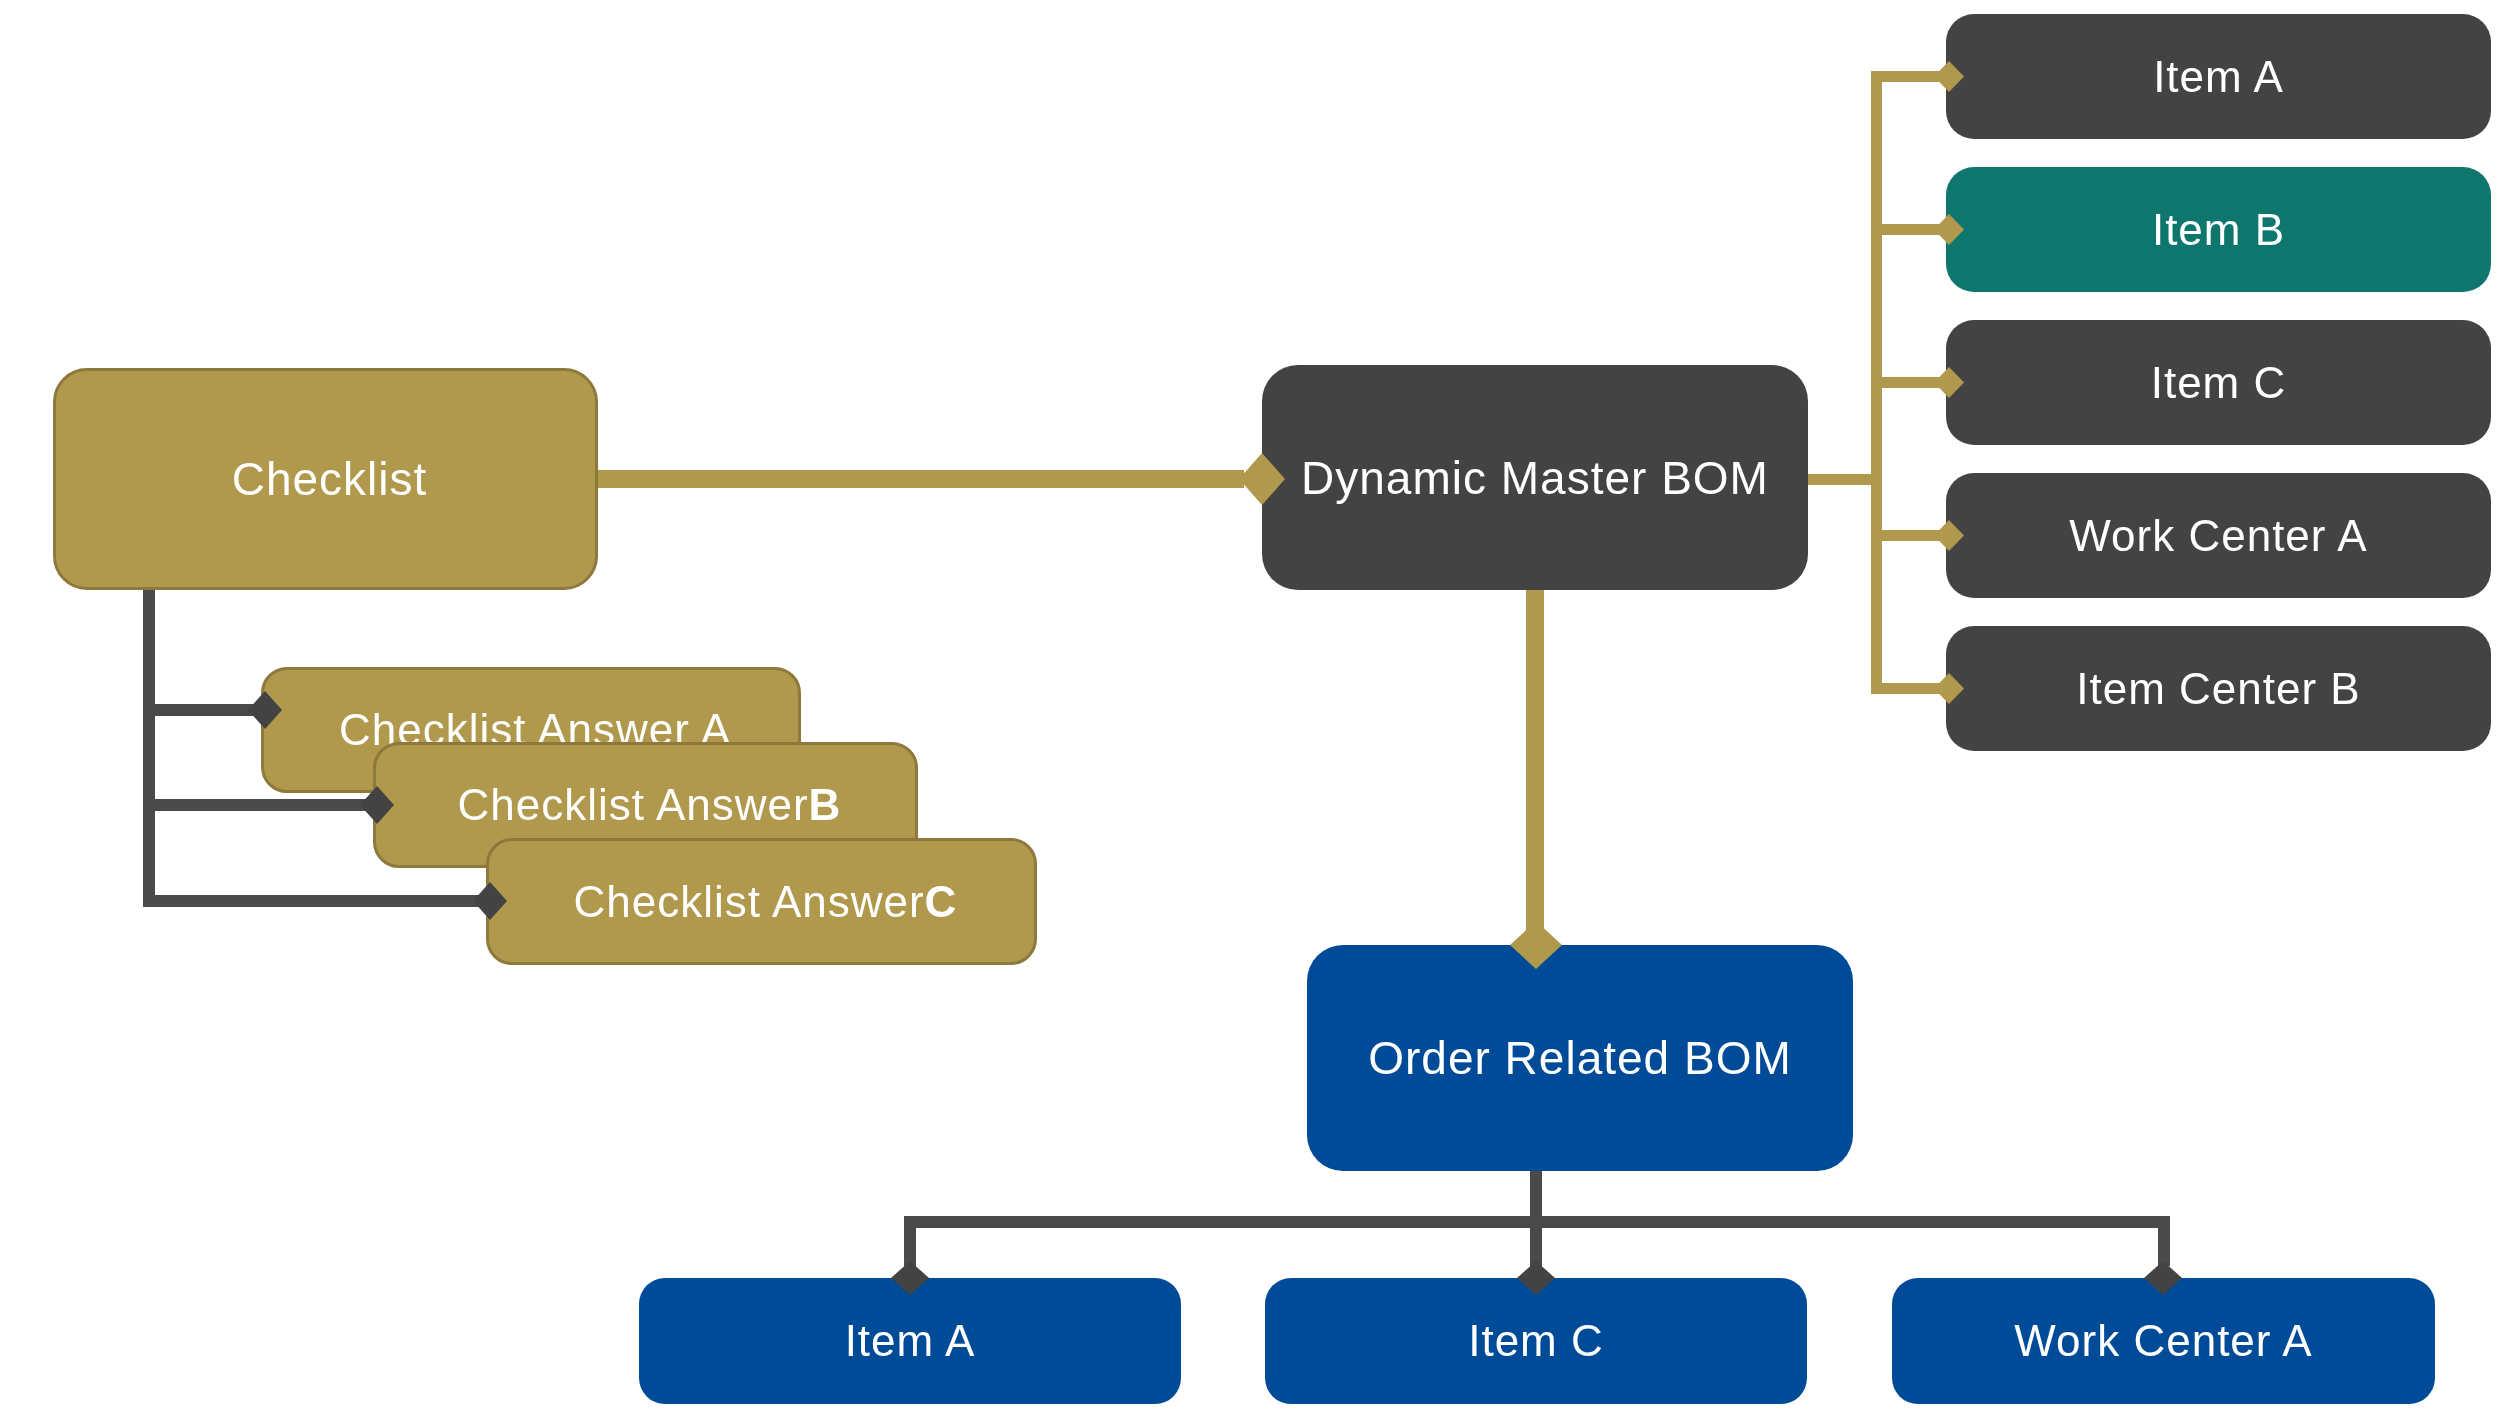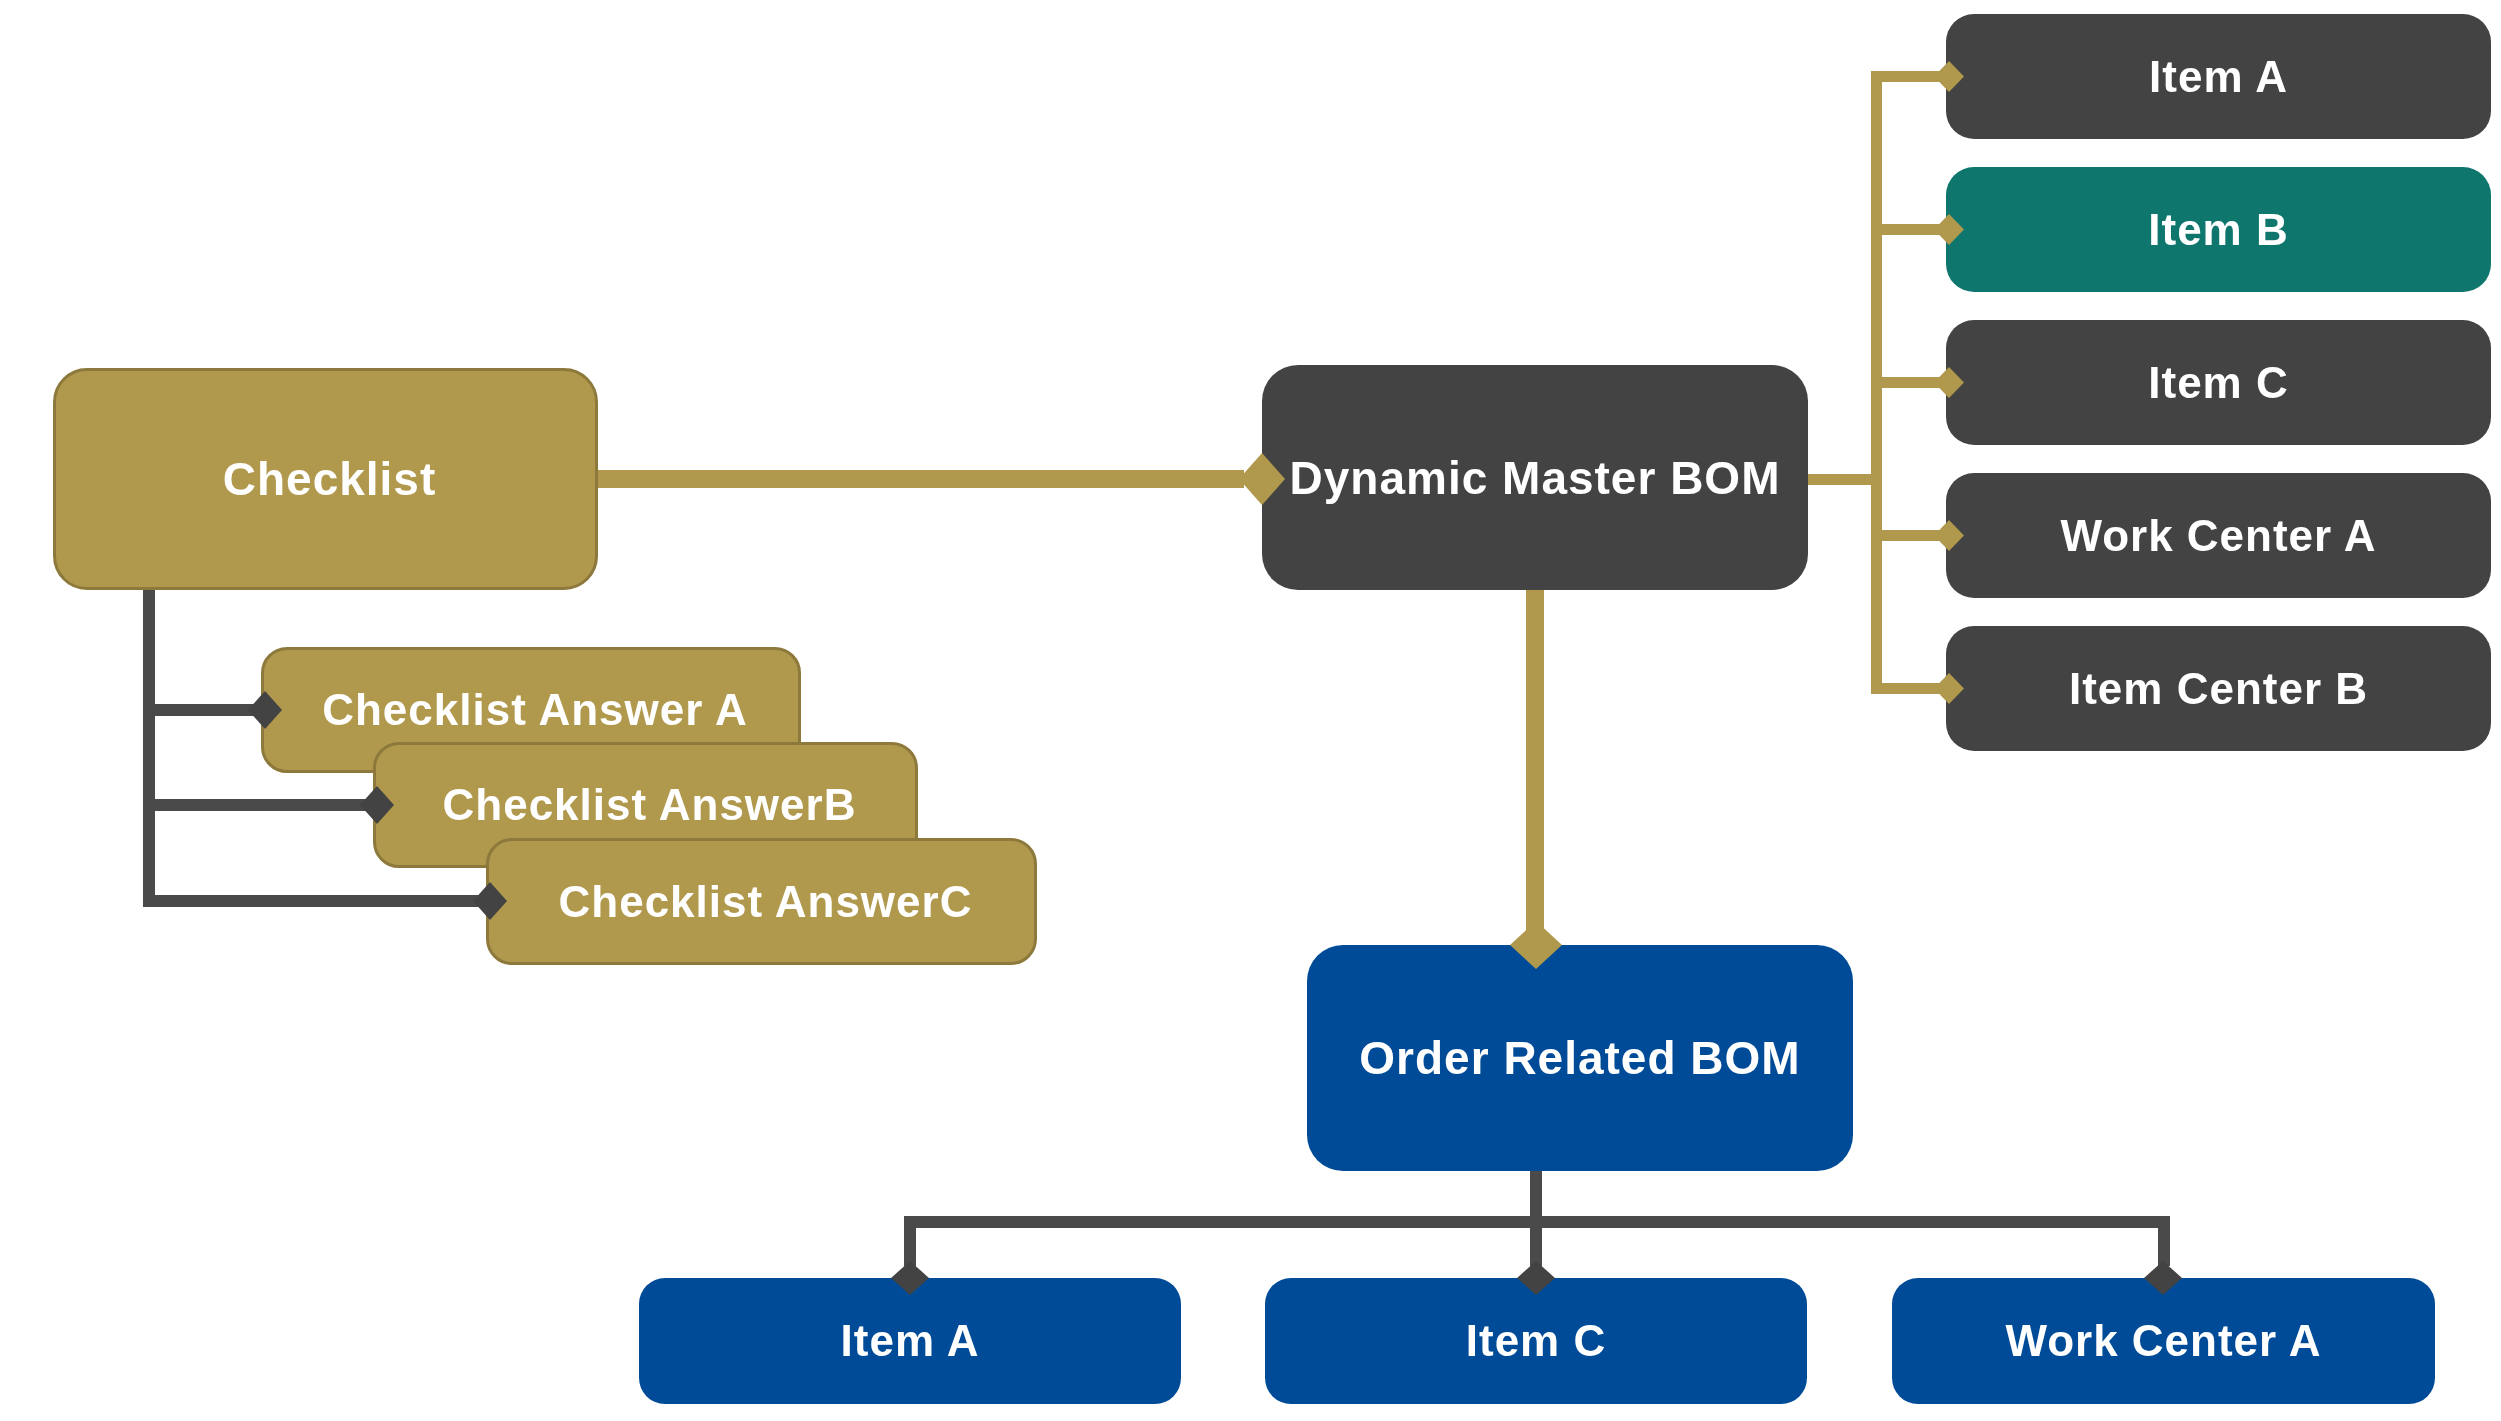--- a/index.html
+++ b/index.html
@@ -20,21 +20,21 @@
     box-sizing: border-box;
     display: flex;
     align-items: center;
     justify-content: center;
     color: #ffffff;
     font-weight: 300;
     letter-spacing: 1px;
     white-space: nowrap;
     z-index: 2;
   }
-  .node .label-light { font-weight: 700; }
+  .node .label-light { font-weight: 400; }
   .node .label-bold  { font-weight: 700; }
   .node.gold { border-style: solid; border-width: 3px; padding-left: 8px; }
   .node.dark { border: none; }
   .node.blue { border: none; }
   .line {
     position: absolute;
     z-index: 1;
   }
   .diamond {
     position: absolute;
@@ -59,21 +59,21 @@
     <div class="line" style="left: 143px; top: 799px; width: 227px; height: 12px; background: rgb(74, 74, 74);"></div>
     <div class="line" style="left: 143px; top: 895px; width: 340px; height: 12px; background: rgb(74, 74, 74);"></div>
     <div class="line" style="left: 1530px; top: 1171px; width: 12px; height: 51px; background: rgb(74, 74, 74);"></div>
     <div class="line" style="left: 904px; top: 1216px; width: 1266px; height: 12px; background: rgb(74, 74, 74);"></div>
     <div class="line" style="left: 904px; top: 1222px; width: 12px; height: 44px; background: rgb(74, 74, 74);"></div>
     <div class="line" style="left: 1530px; top: 1222px; width: 12px; height: 44px; background: rgb(74, 74, 74);"></div>
     <div class="line" style="left: 2158px; top: 1222px; width: 12px; height: 44px; background: rgb(74, 74, 74);"></div>
     <div class="node gold" style="left: 53px; top: 368px; width: 545px; height: 222px; border-radius: 34px; font-size: 46px; background: rgb(176, 153, 76); border-color: rgb(140, 121, 59); color: rgb(255, 255, 255);">
       <span class="label-light">Checklist</span>
     </div>
-    <div class="node gold" style="left: 261px; top: 647px; width: 540px; height: 126px; border-radius: 26px; font-size: 44px; background: rgb(176, 153, 76); border-color: rgb(140, 121, 59); color: rgb(255, 255, 255);">
+    <div class="node gold" style="left: 261px; top: 667px; width: 540px; height: 126px; border-radius: 26px; font-size: 44px; background: rgb(176, 153, 76); border-color: rgb(140, 121, 59); color: rgb(255, 255, 255);">
       <span class="label-light">Checklist Answer A</span>
     </div>
     <div class="node gold" style="left: 373px; top: 742px; width: 545px; height: 126px; border-radius: 26px; font-size: 44px; background: rgb(176, 153, 76); border-color: rgb(140, 121, 59); color: rgb(255, 255, 255);">
       <span class="label-light">Checklist Answer </span>
       <span class="label-bold">B</span>
     </div>
     <div class="node gold" style="left: 486px; top: 838px; width: 551px; height: 127px; border-radius: 26px; font-size: 44px; background: rgb(176, 153, 76); border-color: rgb(140, 121, 59); color: rgb(255, 255, 255);">
       <span class="label-light">Checklist Answer </span>
       <span class="label-bold">C</span>
     </div>

